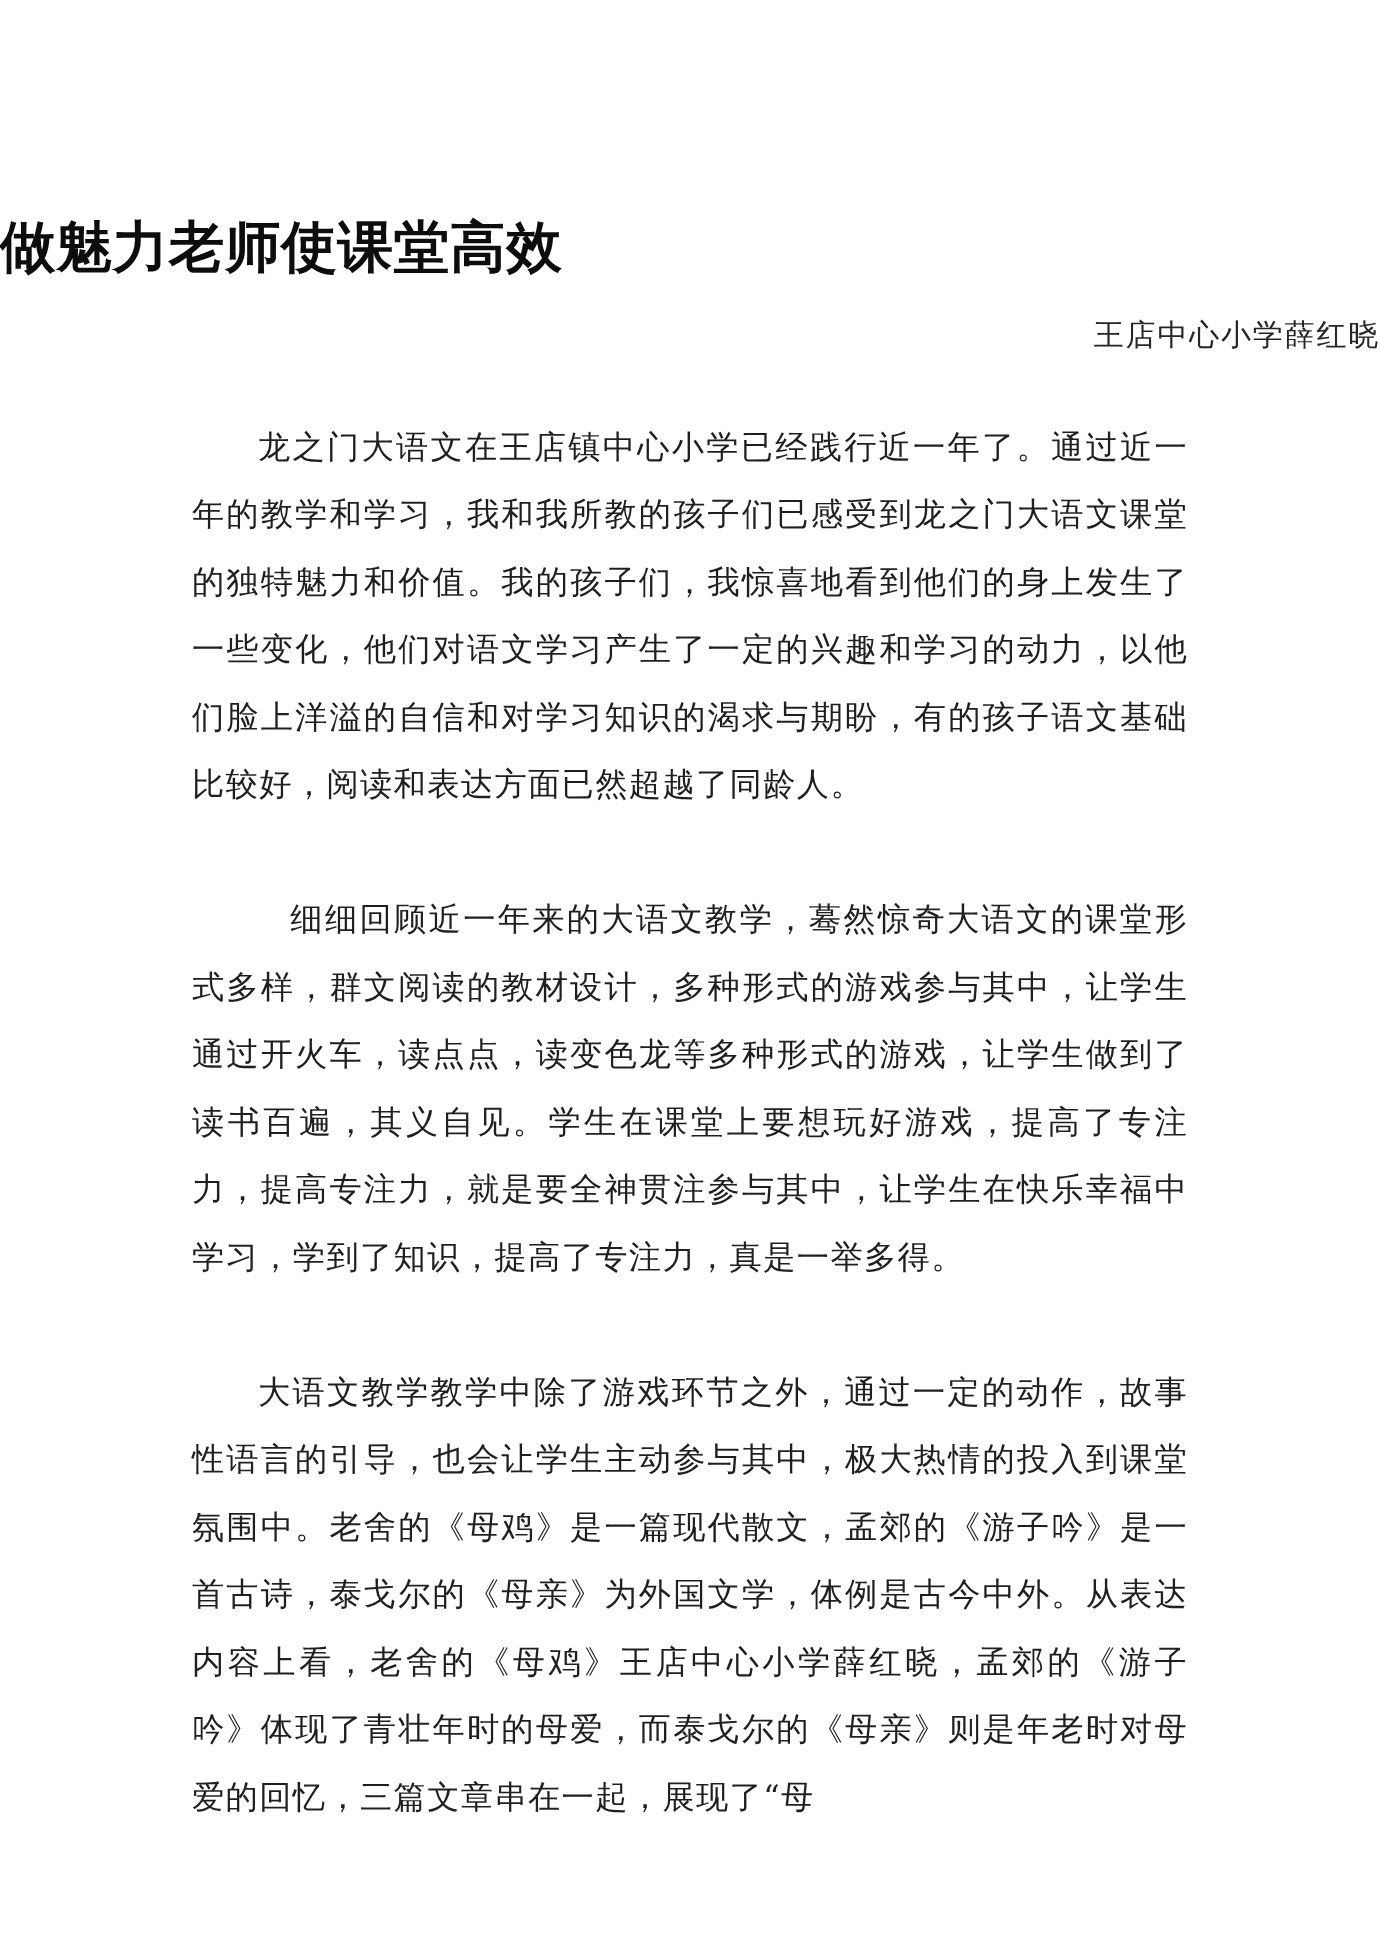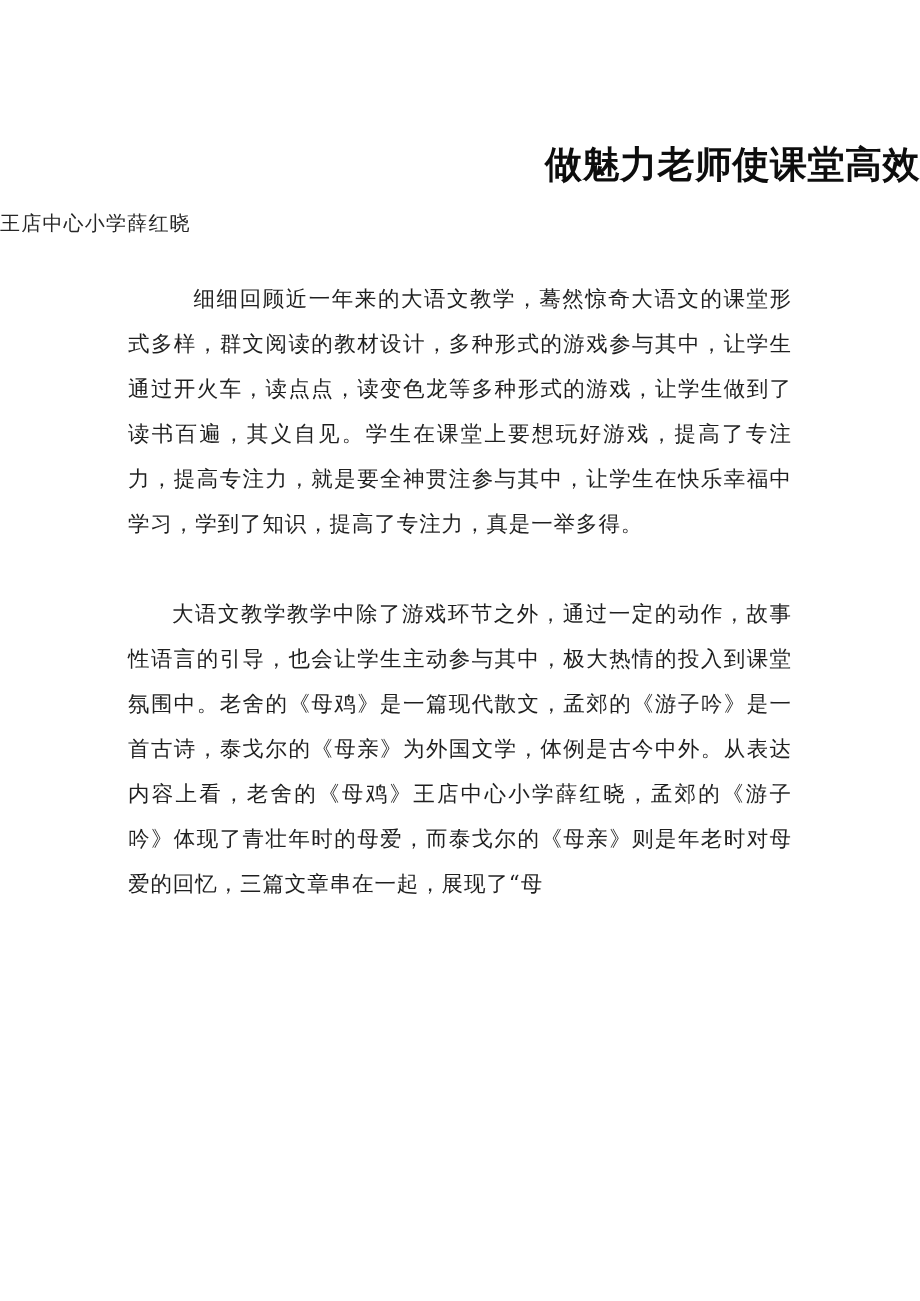--- a/index.html
+++ b/index.html
@@ -16,37 +16,37 @@
     font-family: "DejaVu Serif", "Liberation Serif", serif;
     color: #1a1a1a;
   }
 
   
   .doc-title {
     position: absolute;
     left: 0;
     top: 116px;
     width: 920px;
-    text-align: right;
+    text-align: left;
     font-family: "Liberation Sans", "DejaVu Sans", sans-serif;
     font-weight: 700;
     font-size: 37px;
     line-height: 48px;
     letter-spacing: 0.5px;
     color: #0d0d0d;
     white-space: nowrap;
   }
 
   
   .doc-byline {
     position: absolute;
     left: 0;
     top: 208px;
     width: 920px;
-    text-align: left;
+    text-align: right;
     font-family: "DejaVu Serif", "Liberation Serif", serif;
     font-size: 20px;
     line-height: 30px;
     letter-spacing: 1.2px;
     color: #262626;
     white-space: nowrap;
   }
 
   
   .body-text {
@@ -79,17 +79,18 @@
 </head>
 <body>
 
 <div class="page">
 
   <h1 class="doc-title">做魅力老师使课堂高效</h1>
 
   <div class="doc-byline">王店中心小学薛红晓</div>
 
   <div class="body-text">
+    <p class="para para-indent-2">龙之门大语文在王店镇中心小学已经践行近一年了。通过近一年的教学和学习，我和我所教的孩子们已感受到龙之门大语文课堂的独特魅力和价值。我的孩子们，我惊喜地看到他们的身上发生了一些变化，他们对语文学习产生了一定的兴趣和学习的动力，以他们脸上洋溢的自信和对学习知识的渴求与期盼，有的孩子语文基础比较好，阅读和表达方面已然超越了同龄人。</p>
     <p class="para para-indent-3">细细回顾近一年来的大语文教学，蓦然惊奇大语文的课堂形式多样，群文阅读的教材设计，多种形式的游戏参与其中，让学生通过开火车，读点点，读变色龙等多种形式的游戏，让学生做到了读书百遍，其义自见。学生在课堂上要想玩好游戏，提高了专注力，提高专注力，就是要全神贯注参与其中，让学生在快乐幸福中学习，学到了知识，提高了专注力，真是一举多得。</p>
     <p class="para para-indent-2">大语文教学教学中除了游戏环节之外，通过一定的动作，故事性语言的引导，也会让学生主动参与其中，极大热情的投入到课堂氛围中。老舍的《母鸡》是一篇现代散文，孟郊的《游子吟》是一首古诗，泰戈尔的《母亲》为外国文学，体例是古今中外。从表达内容上看，老舍的《母鸡》王店中心小学薛红晓，孟郊的《游子吟》体现了青壮年时的母爱，而泰戈尔的《母亲》则是年老时对母爱的回忆，三篇文章串在一起，展现了“母</p>
   </div>
 
 </div>
 
 </body></html>

